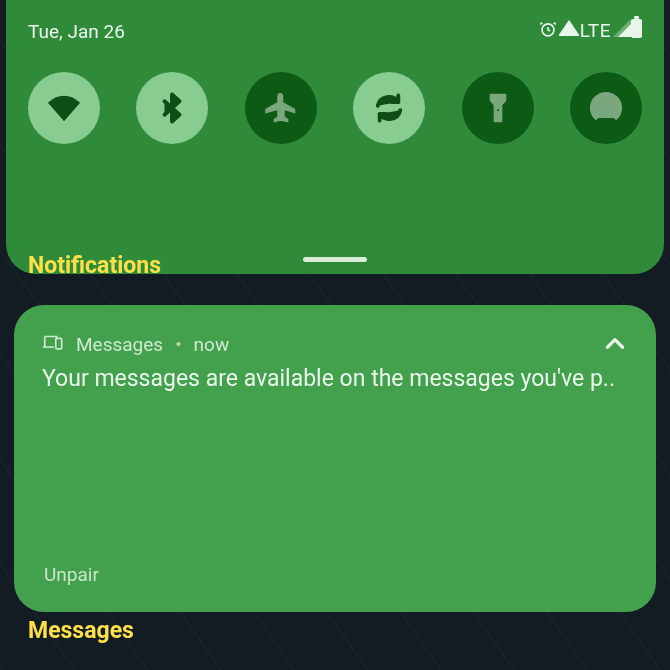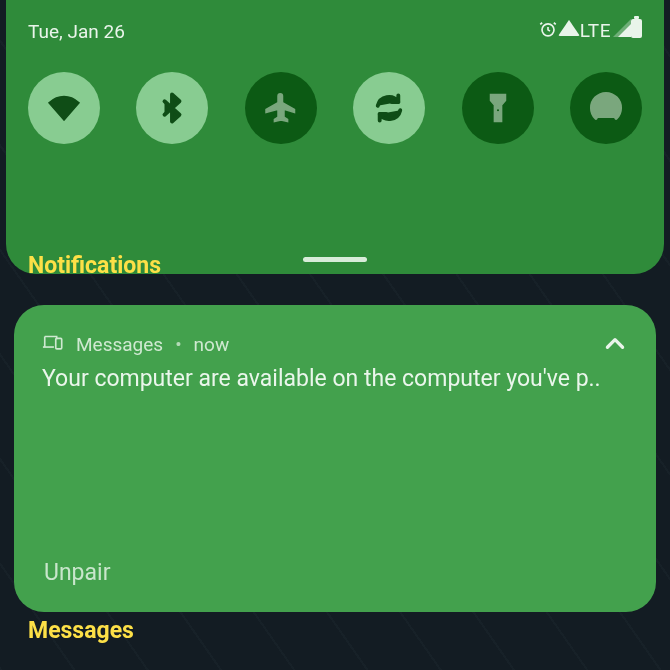--- a/index.html
+++ b/index.html
@@ -62,21 +62,21 @@
     color:#cfe9d1}
   .notif-head .app-ic{width:22px;height:20px;flex:0 0 auto}
   .notif-head .dot{opacity:.8}
   .notif-head .spacer{flex:1}
   .chev{width:26px;height:26px;cursor:pointer}
   .chev svg{width:100%;height:100%;stroke:#e9f4ea;fill:none;stroke-width:3;
     stroke-linecap:round;stroke-linejoin:round}
   .notif-title{margin-top:32px;font-size:24px;color:#d6ecd8}
   .notif-body{margin-top:6px;font-size:23px;line-height:1.35;color:#eaf6eb;
     white-space:nowrap;overflow:hidden}
-  .notif-action{position:absolute;left:30px;bottom:26px;font-size:23px;
+  .notif-action{position:absolute;left:30px;bottom:26px;font-size:19px;
     color:#c9e6cc;cursor:pointer}
 </style>
 </head>
 <body>
 
 <div class="wallpaper"></div>
 <div class="scrim"></div>
 
 <div class="qs-panel">
   <div class="status-row">
@@ -158,17 +158,17 @@
     <span>Messages</span>
     <span class="dot">•</span>
     <span>now</span>
     <span class="spacer"></span>
     <span class="chev">
       <svg viewBox="0 0 24 24">
           <path d="M5 15l7-7 7 7"></path>
         </svg>
     </span>
   </div>
-  <div class="notif-body">Your computer are available on the computer you've p..</div>
+  <div class="notif-body">Your messages are available on the messages you've p..</div>
   <div class="notif-action">Unpair</div>
 </div>
 
 <div id="h-hist" class="section-h">Messages</div>
 
 </body></html>

